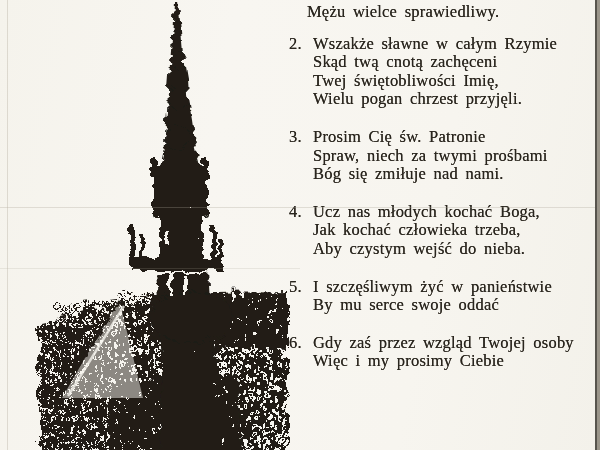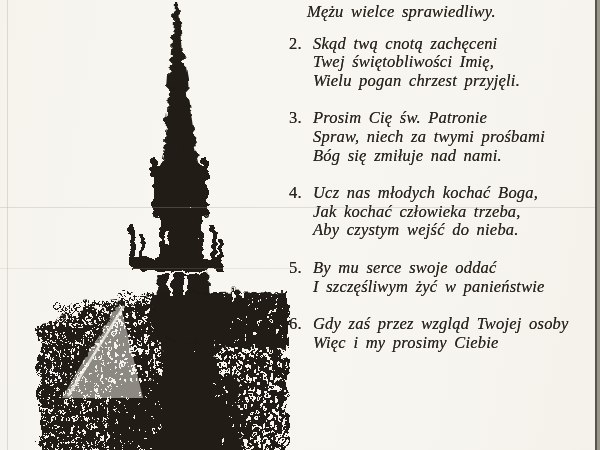--- a/index.html
+++ b/index.html
@@ -28,21 +28,21 @@
   .poem {
     position: absolute; left: 289px; top: 3px; width: 300px;
     font-size: 16.5px; line-height: 18.6px;
     letter-spacing: 0.2px; word-spacing: 3.2px;
     color: #29251e;
     text-shadow: 0 0 0.6px rgba(48,42,32,0.85);
   }
   .verse { display: flex; margin: 0 0 19px 0; }
   .verse.partial { padding-left: 18px; margin-bottom: 13px; }
   .vnum { flex: 0 0 24px; }
-  .vbody { flex: 1 1 auto; font-style: italic; }
+  .vbody { flex: 1 1 auto; }
   .vline { white-space: nowrap; }
 </style>
 </head>
 <body>
 
 <div class="page">
 
   <svg class="illo" width="290" height="450" viewBox="0 0 290 450" aria-hidden="true">
     <defs>
       <filter id="fSpire" x="-20%" y="-5%" width="140%" height="110%">
@@ -133,20 +133,21 @@
 
     <div class="verse partial">
       <div class="vbody">
         <div class="vline">Mężu wielce  sprawiedliwy.</div>
       </div>
     </div>
 
     <div class="verse">
       <span class="vnum">2.</span>
       <div class="vbody">
+        <div class="vline">Wszakże sławne w całym Rzymie</div>
         <div class="vline">Skąd twą cnotą zachęceni</div>
         <div class="vline">Twej świętobliwości Imię,</div>
         <div class="vline">Wielu pogan chrzest przyjęli.</div>
       </div>
     </div>
 
     <div class="verse">
       <span class="vnum">3.</span>
       <div class="vbody">
         <div class="vline">Prosim Cię św. Patronie</div>
@@ -160,22 +161,22 @@
       <div class="vbody">
         <div class="vline">Ucz nas młodych kochać Boga,</div>
         <div class="vline">Jak kochać człowieka trzeba,</div>
         <div class="vline">Aby czystym wejść do nieba.</div>
       </div>
     </div>
 
     <div class="verse">
       <span class="vnum">5.</span>
       <div class="vbody">
+        <div class="vline">I szczęśliwym żyć w panieństwie</div>
         <div class="vline">By mu serce swoje oddać</div>
-        <div class="vline">I szczęśliwym żyć w panieństwie</div>
       </div>
     </div>
 
     <div class="verse">
       <span class="vnum">6.</span>
       <div class="vbody">
         <div class="vline">Gdy zaś przez wzgląd Twojej osoby</div>
         <div class="vline">Więc i my prosimy Ciebie</div>
       </div>
     </div>

